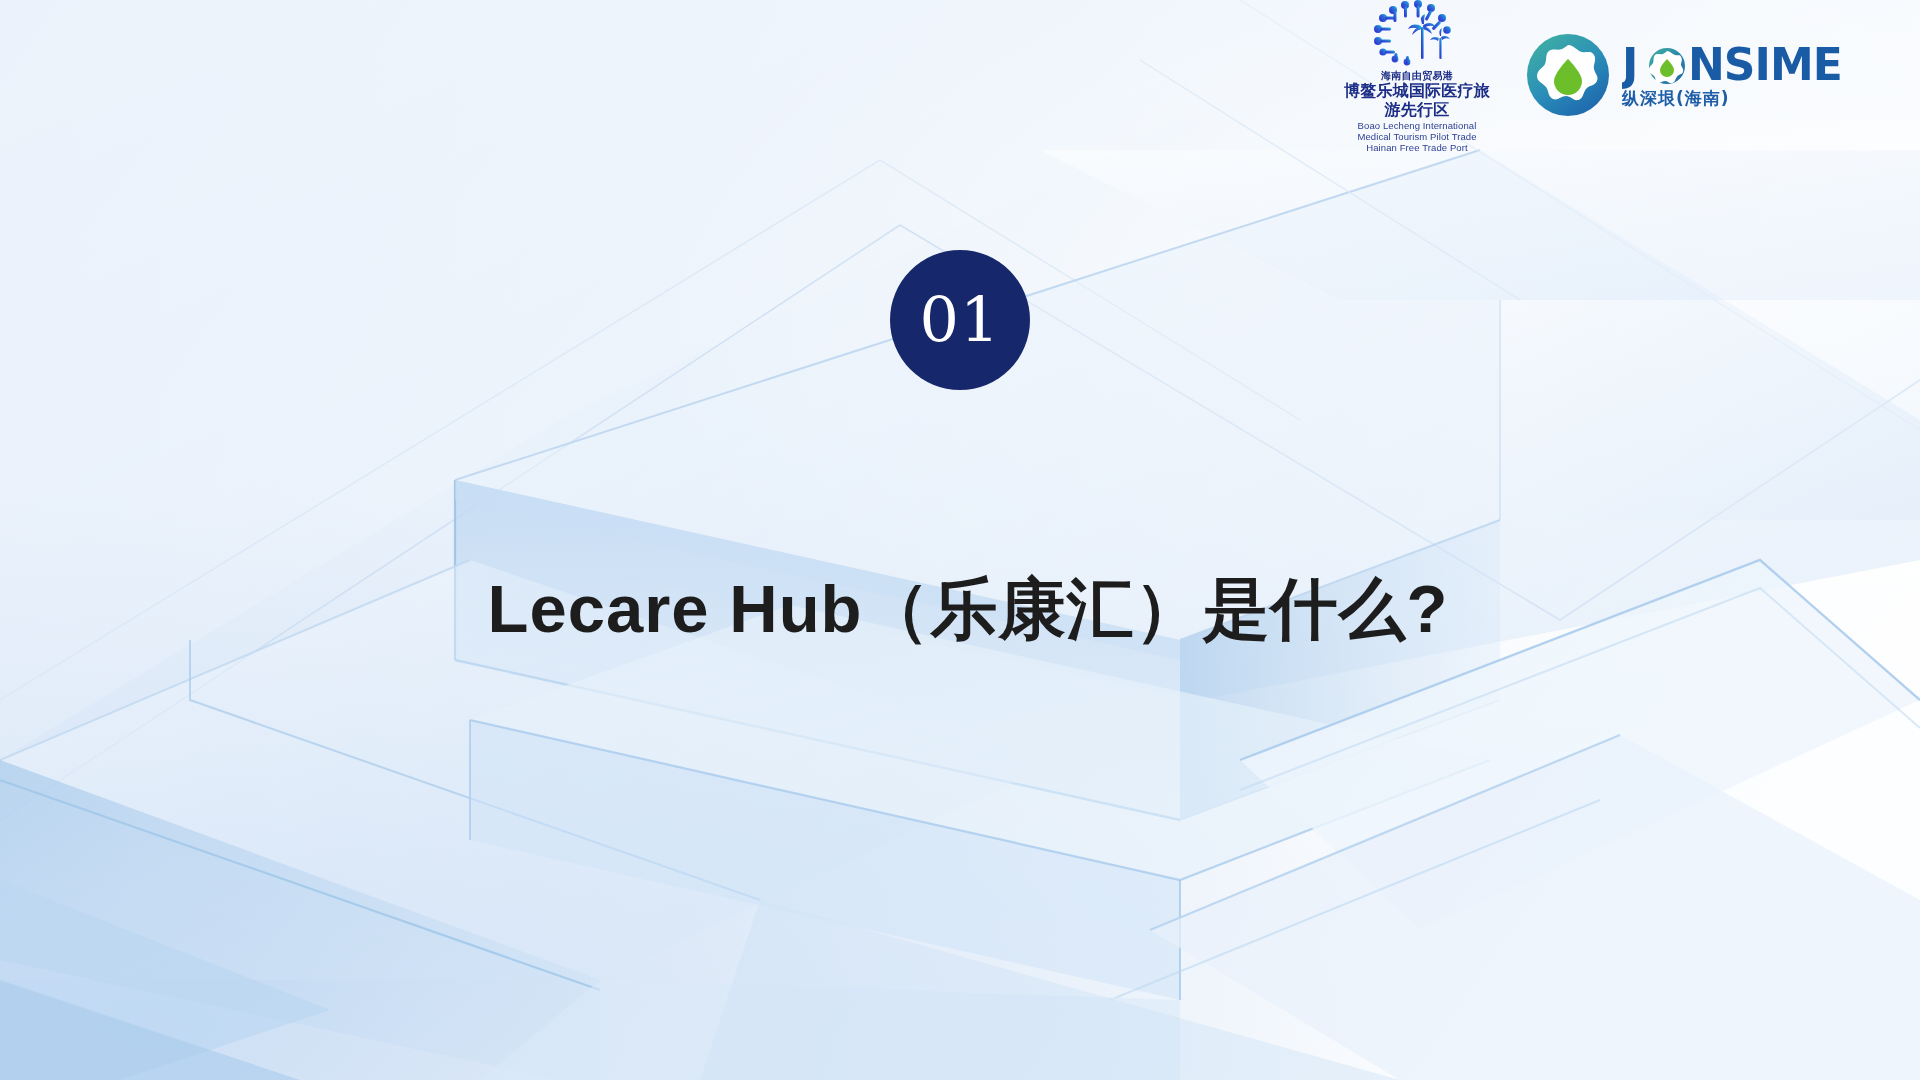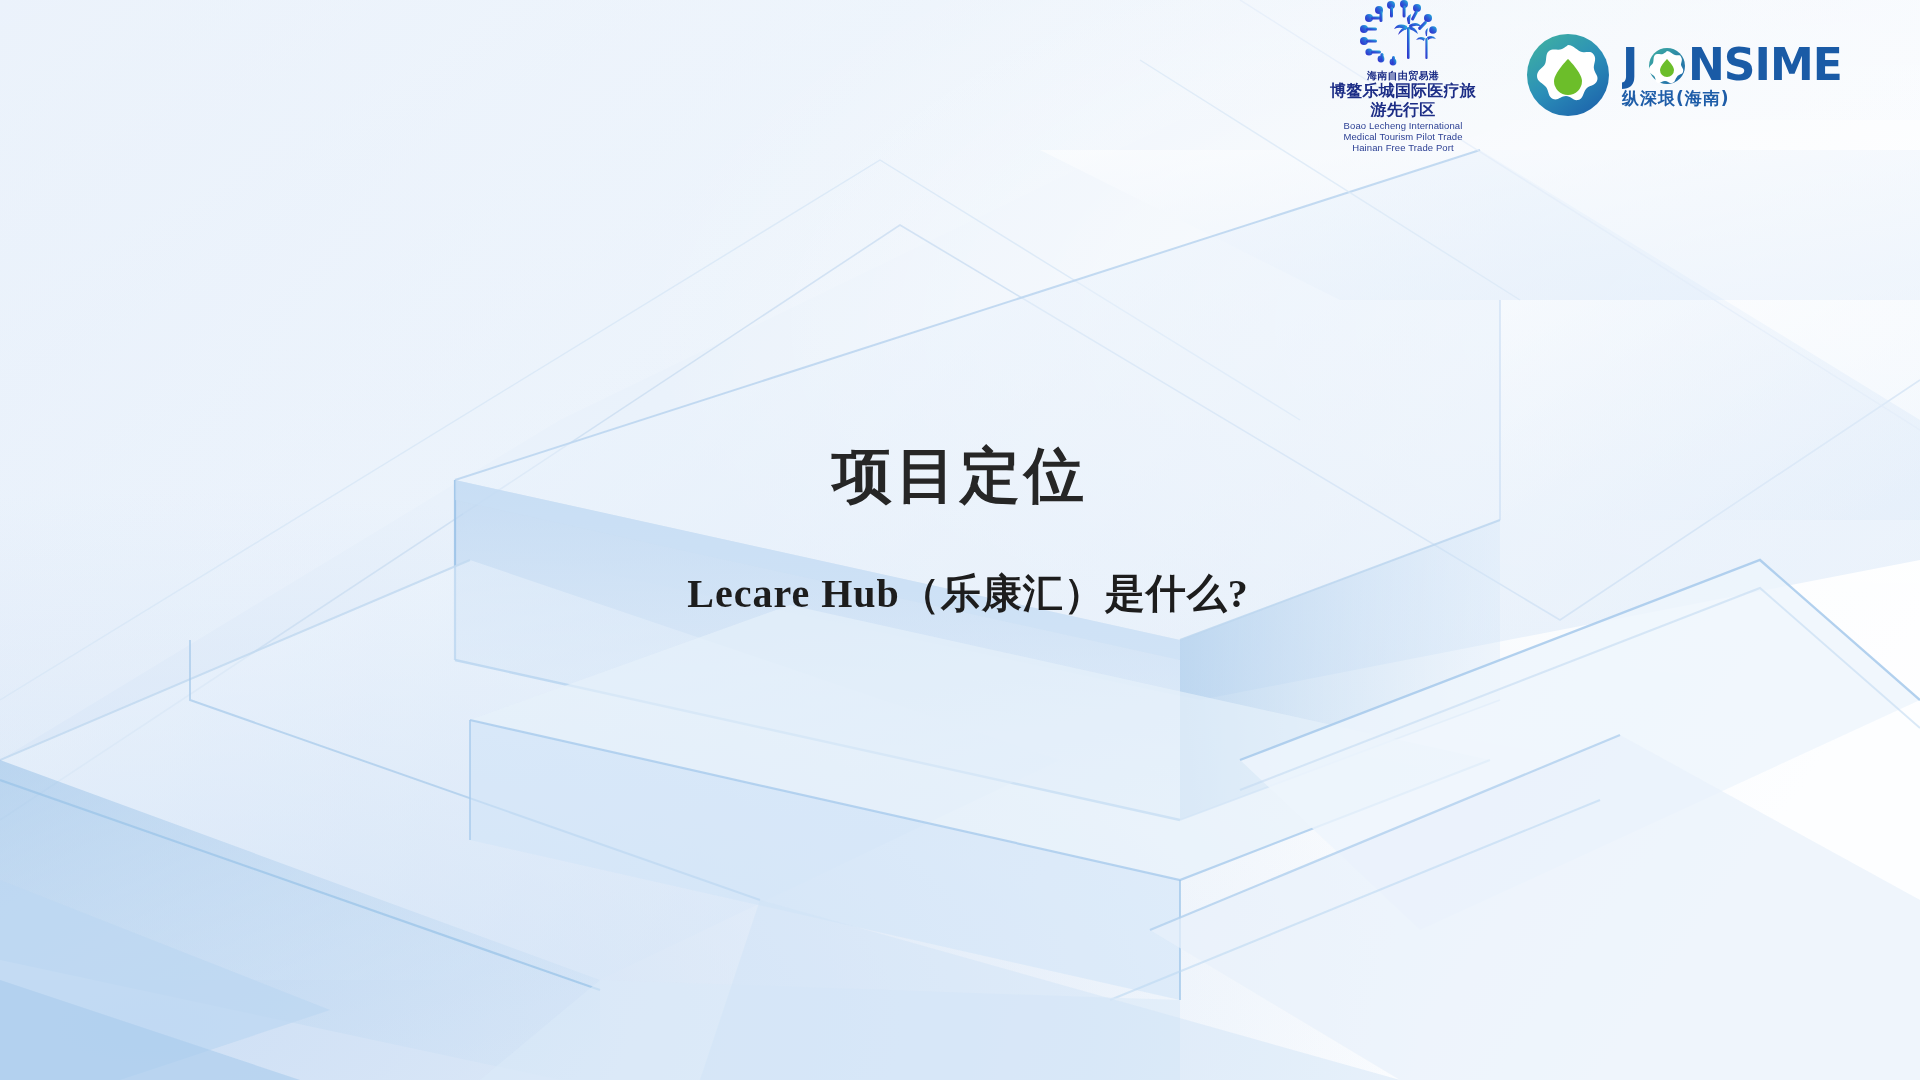--- a/index.html
+++ b/index.html
@@ -16,21 +16,21 @@
       linear-gradient(125deg,#e3edfa 0%,#eaf2fb 35%,#f3f7fc 62%,#fdfeff 88%);
   }
 
   
   .geo{position:absolute;inset:0;overflow:hidden;pointer-events:none;}
   .geo svg{position:absolute;left:0;top:0;width:1920px;height:1080px;display:block;}
 
   
   .logo-bar{
     position:absolute;top:0;right:0;width:620px;height:150px;
-    display:flex;align-items:center;justify-content:flex-end;gap:48px;
+    display:flex;align-items:center;justify-content:flex-end;gap:34px;
     padding-right:48px;box-sizing:border-box;
   }
   .hainan-logo{display:flex;flex-direction:column;align-items:center;width:150px;}
   .hainan-mark{width:104px;height:72px;position:relative;}
   .hainan-text{margin-top:2px;text-align:center;line-height:1.18;}
   .hn-cn1{font-size:10px;font-weight:bold;color:#1c2d86;letter-spacing:.3px;}
   .hn-cn2{font-size:16px;font-weight:bold;color:#1c2d86;letter-spacing:.2px;}
   .hn-en{font-size:9.5px;color:#2b3f93;letter-spacing:.1px;}
 
   .jonsime{display:flex;align-items:center;gap:12px;}
@@ -59,22 +59,22 @@
     font-family:"DejaVu Serif","Liberation Serif",serif;letter-spacing:1px;
   }
   .heading{
     position:absolute;left:0;right:0;top:442px;text-align:center;
     font-size:60px;font-weight:bold;color:#262626;letter-spacing:4px;
     font-family:"DejaVu Sans","Liberation Sans",sans-serif;
     line-height:1.1;
   }
   .subheading{
     position:absolute;left:16px;right:0;top:572px;text-align:center;
-    font-size:40px;font-weight:bold;color:#1d1d1d;letter-spacing:1px;
-    font-family:Liberation Serif, serif;
+    font-size:67px;font-weight:bold;color:#1d1d1d;letter-spacing:1px;
+    font-family:Liberation Sans, sans-serif;
     line-height:1.1;white-space:nowrap;
   }
 </style>
 </head>
 <body>
 
 <div id="slide">
 
   <div class="geo">
     <svg viewBox="0 0 1920 1080" xmlns="http://www.w3.org/2000/svg">
@@ -263,17 +263,19 @@
             </g>
             <text x="66" y="36" font-family="'DejaVu Sans','Liberation Sans',sans-serif" font-size="44" font-weight="bold" fill="#1a5ba6" letter-spacing="-1">NSIME</text>
           </svg>
         </div>
         <div class="js-cn">纵深垠(海南)</div>
       </div>
     </div>
   </div>
 
   <div class="content">
-    <div class="heading">项目定位</div>
+    <div class="badge">
+      <span class="badge-num">01</span>
+    </div>
     <div class="subheading">Lecare Hub（乐康汇）是什么?</div>
   </div>
 
 </div>
 
 </body></html>

